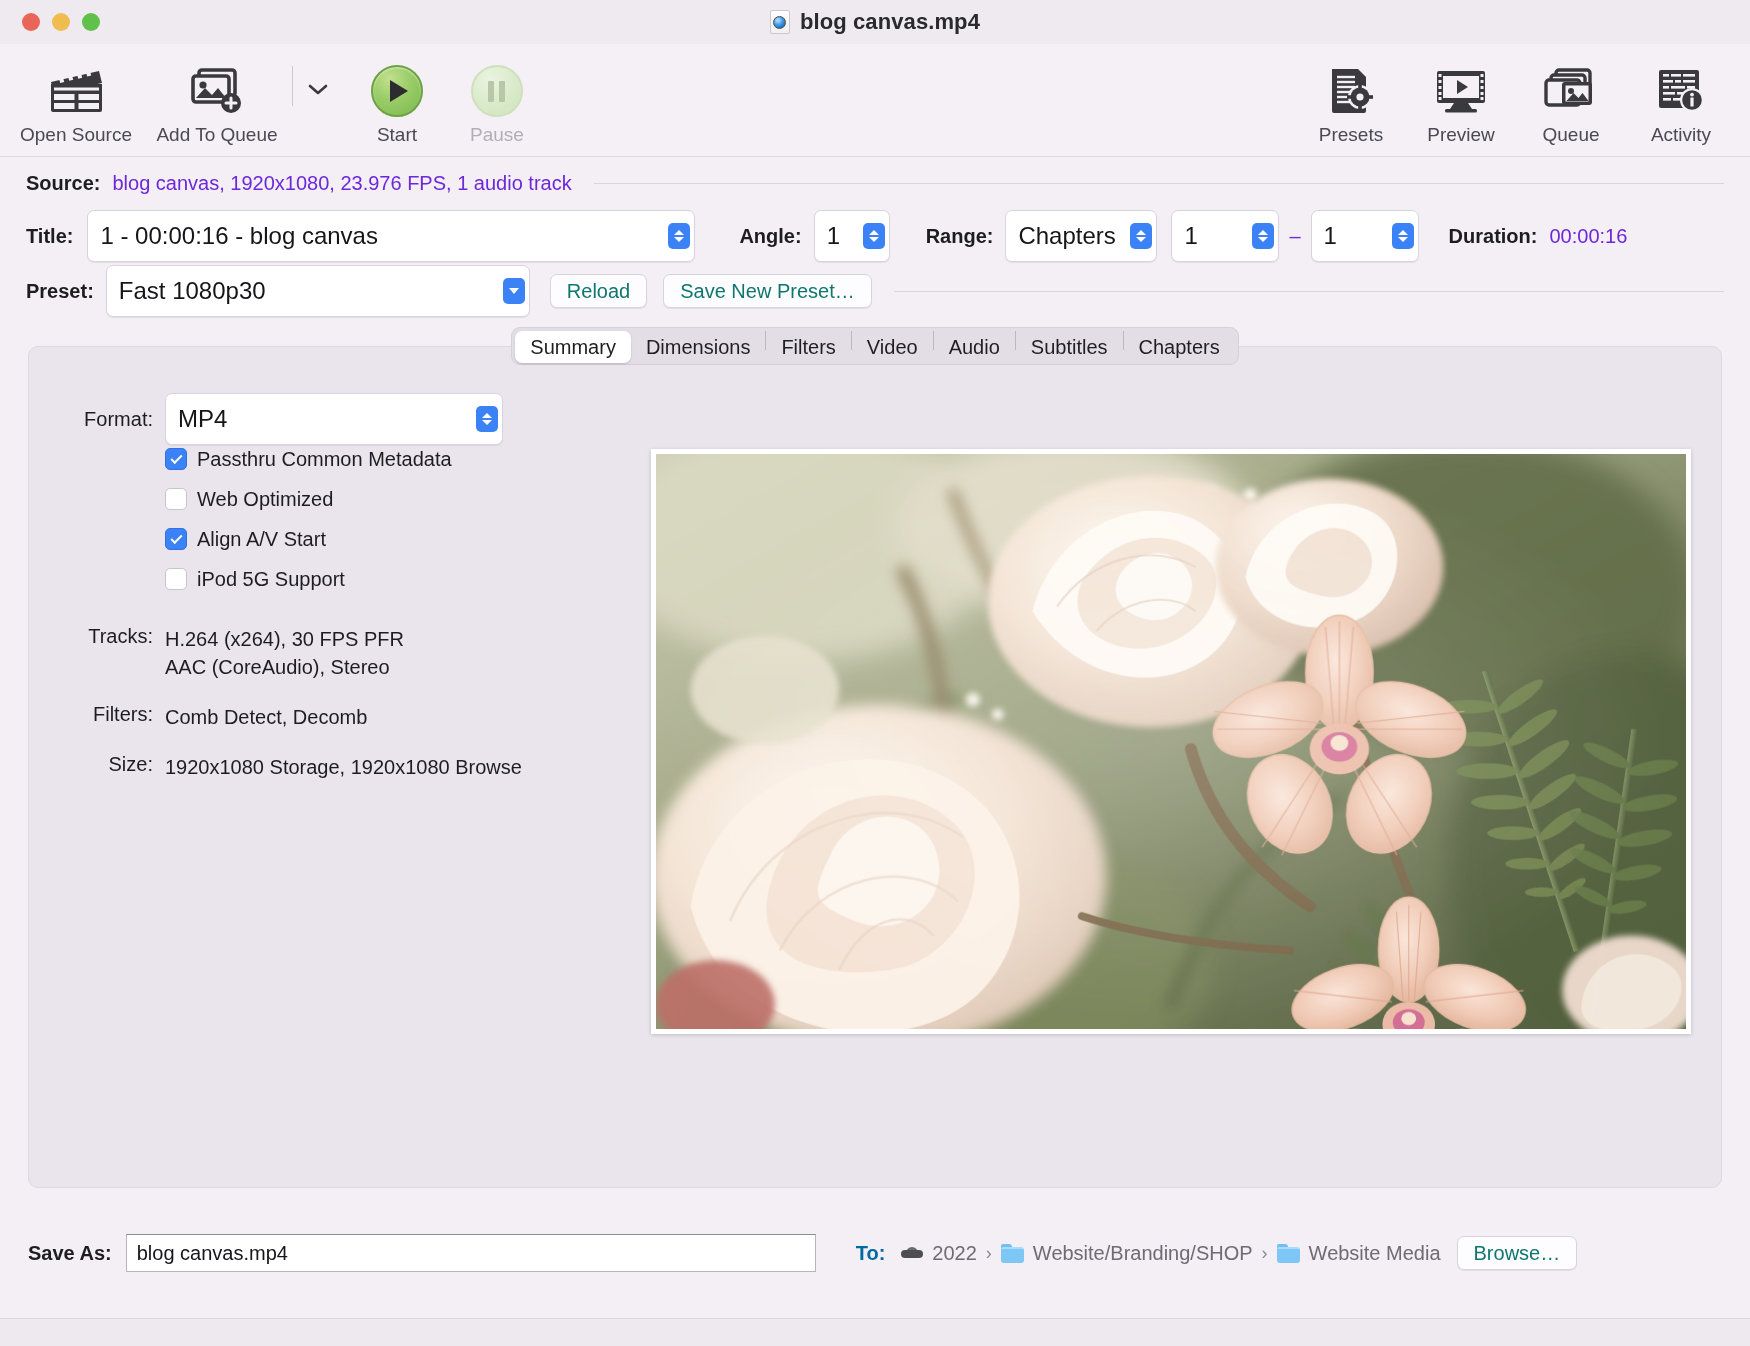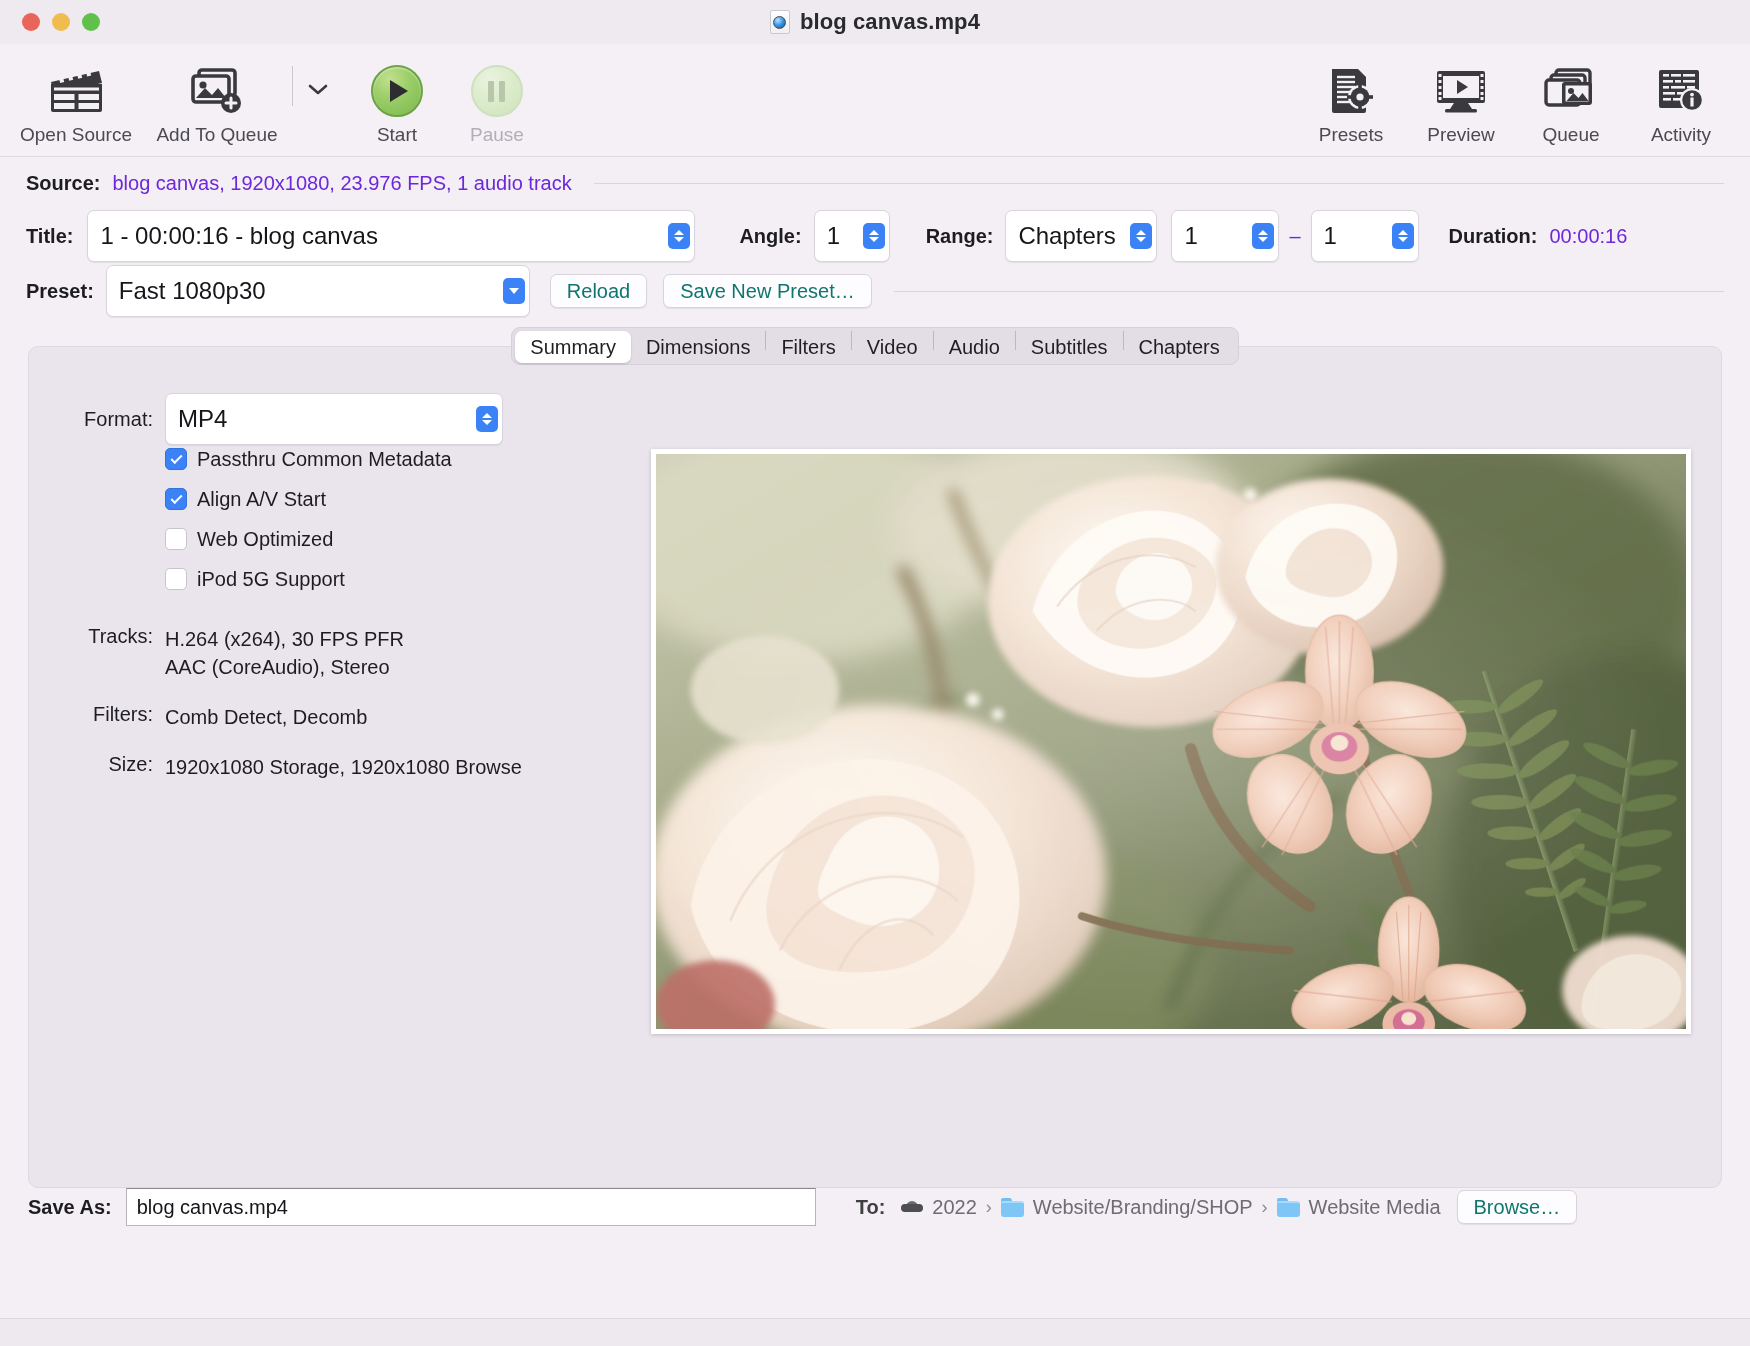--- a/index.html
+++ b/index.html
@@ -171,32 +171,32 @@
     width: 1040px; height: 585px;
     border: 5px solid #ffffff;
     box-shadow: 0 1px 4px rgba(0,0,0,.18);
     position: relative; overflow: hidden; background: #cdbfae;
   }
   .preview svg { display: block; width: 100%; height: 100%; }
 
   
   .bottom {
     flex: 0 0 130px; height: 130px;
-    display: flex; align-items: flex-start; padding: 0 28px;
+    display: flex; align-items: center; padding: 0 28px;
     background: #f3eff4;
   }
   .bottom-inner { display: flex; align-items: center; width: 100%; }
   .saveas-label { font-size: 20px; font-weight: bold; color: #1d1d20; margin-right: 14px; }
   .saveas-input {
     width: 690px; height: 38px; background: #ffffff;
     border: 1px solid #b9b4bb; border-top-color: #8d888f;
     font-size: 20px; color: #16161a; padding: 0 10px;
     display: flex; align-items: center; font-family: inherit;
   }
-  .to-label { font-size: 20px; font-weight: bold; color: #404040; margin-left: 40px; margin-right: 16px; }
+  .to-label { font-size: 20px; font-weight: bold; color: #0369a1; margin-left: 40px; margin-right: 16px; }
   .crumb { display: flex; align-items: center; font-size: 20px; color: #6f6a73; }
   .crumb .sep { margin: 0 9px; color: #8c8790; font-size: 18px; }
   .disk-ico { width: 22px; height: 12px; margin-right: 9px; position: relative; }
   .disk-ico .body { position: absolute; left: 0; top: 3px; width: 22px; height: 8px; border-radius: 4px/4px; background: #4d4d52; }
   .disk-ico .top { position: absolute; left: 5px; top: 0px; width: 12px; height: 6px; border-radius: 6px 6px 0 0; background: #6a6a70; }
   .folder-ico { width: 23px; height: 19px; margin-right: 9px; position: relative; flex: 0 0 23px; }
   .folder-ico .tabf { position: absolute; left: 0; top: 0; width: 11px; height: 5px; background: #74bdf0; border-radius: 2px 3px 0 0; }
   .folder-ico .bodyf { position: absolute; left: 0; top: 3px; width: 23px; height: 16px; background: #7ec6f5; border-radius: 2px 3px 3px 3px;
      border-top: 2px solid #a5dcff; }
   .browse-btn { margin-left: 16px; }
@@ -508,28 +508,28 @@
           </span>
         </div>
 
         <div class="cb-row">
           <span class="cb on">
               <span class="tick"></span>
             </span>
           <span class="cb-label">Passthru Common Metadata</span>
         </div>
         <div class="cb-row">
+          <span class="cb off"></span>
+          <span class="cb-label">Web Optimized</span>
+        </div>
+        <div class="cb-row">
           <span class="cb on">
               <span class="tick"></span>
             </span>
           <span class="cb-label">Align A/V Start</span>
-        </div>
-        <div class="cb-row">
-          <span class="cb off"></span>
-          <span class="cb-label">Web Optimized</span>
         </div>
         <div class="cb-row">
           <span class="cb off"></span>
           <span class="cb-label">iPod 5G Support</span>
         </div>
 
         <div class="meta-row" style="margin-top:26px;">
           <span class="meta-key">Tracks:</span>
           <span class="meta-val">
             <span>H.264 (x264), 30 FPS PFR</span><br>

